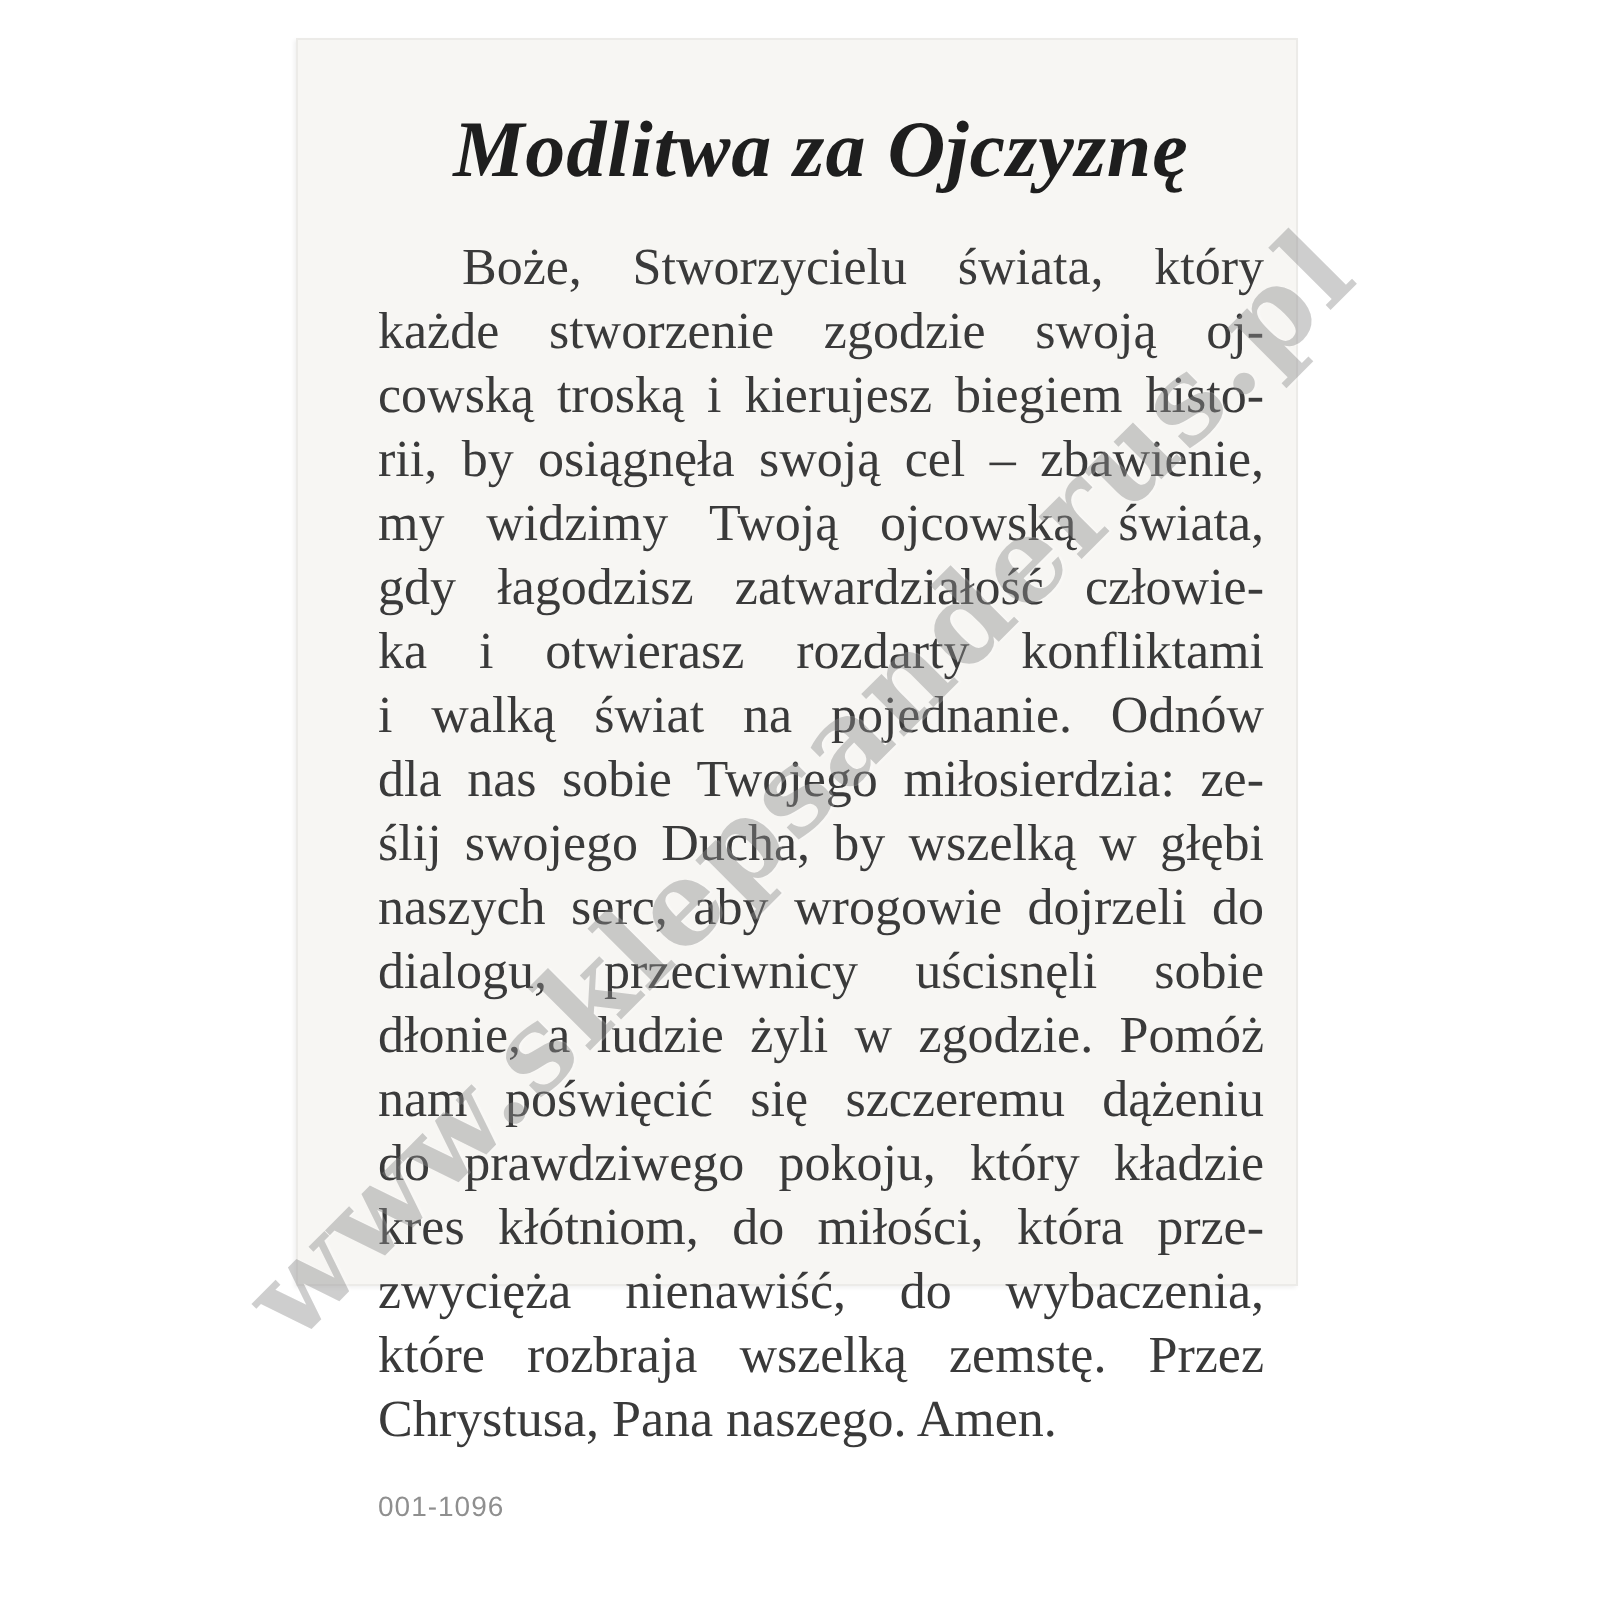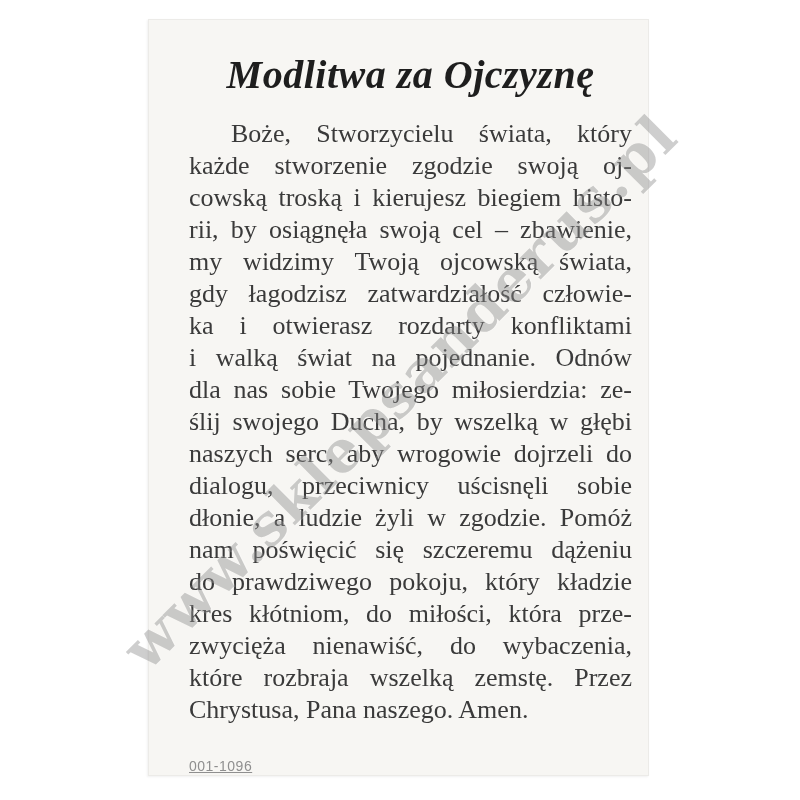--- a/index.html
+++ b/index.html
@@ -18,21 +18,21 @@
     font-family: "Liberation Serif", serif;
   }
   .stage {
     position: relative;
     width: 800px; height: 800px;
     background: var(--page-bg);
   }
   .card {
     position: absolute;
     left: 148px; top: 19px;
-    width: 501px; height: 757px;
+    width: 501px; height: 624px;
     background: var(--card-bg);
     border: 1px solid rgba(0,0,0,0.045);
     box-shadow: -1px 1px 2px rgba(0,0,0,0.06);
     padding: 0 16px 0 40px;
   }
   .card-title {
     margin-top: 32px;
     font-size: 40px;
     line-height: 46px;
     font-weight: bold;
@@ -52,26 +52,25 @@
   .prayer-body .line {
     text-align: justify;
     text-align-last: justify;
     white-space: normal;
     height: 32px;
     overflow: hidden;
   }
   .prayer-body .line.first { text-indent: 42px; }
   .prayer-body .line.last  { text-align-last: left; }
   .catalog-number {
-    margin-top: 32px;
+    margin-top: 19px;
     font-family: "Liberation Sans", sans-serif;
     font-size: 14px;
     letter-spacing: 0.5px;
     color: var(--catalog);
-    text-decoration: underline;
   }
   .watermark {
     position: absolute;
     left: 400px; top: 392px;
     transform: translate(-50%, -50%) rotate(-45deg);
     transform-origin: center;
     font-family: "DejaVu Serif", serif;
     font-weight: bold;
     font-size: 58px;
     letter-spacing: 2px;

